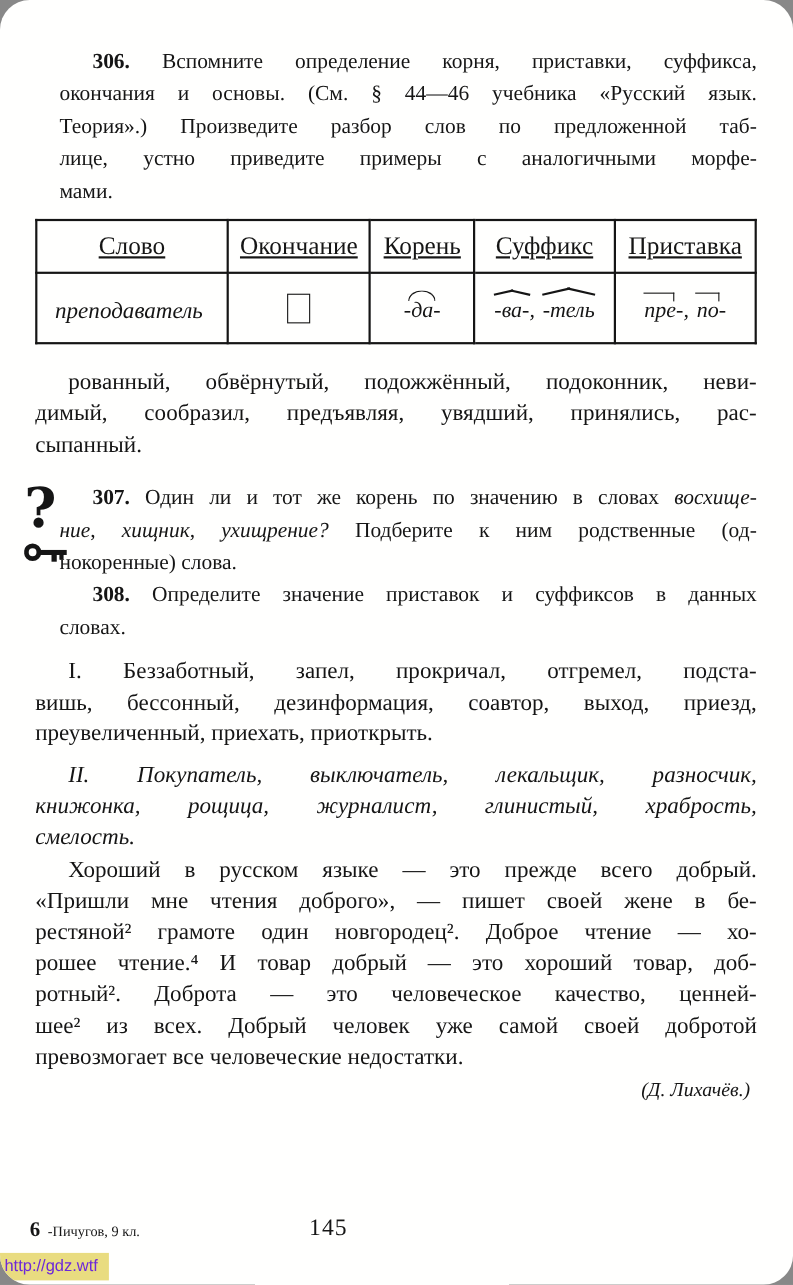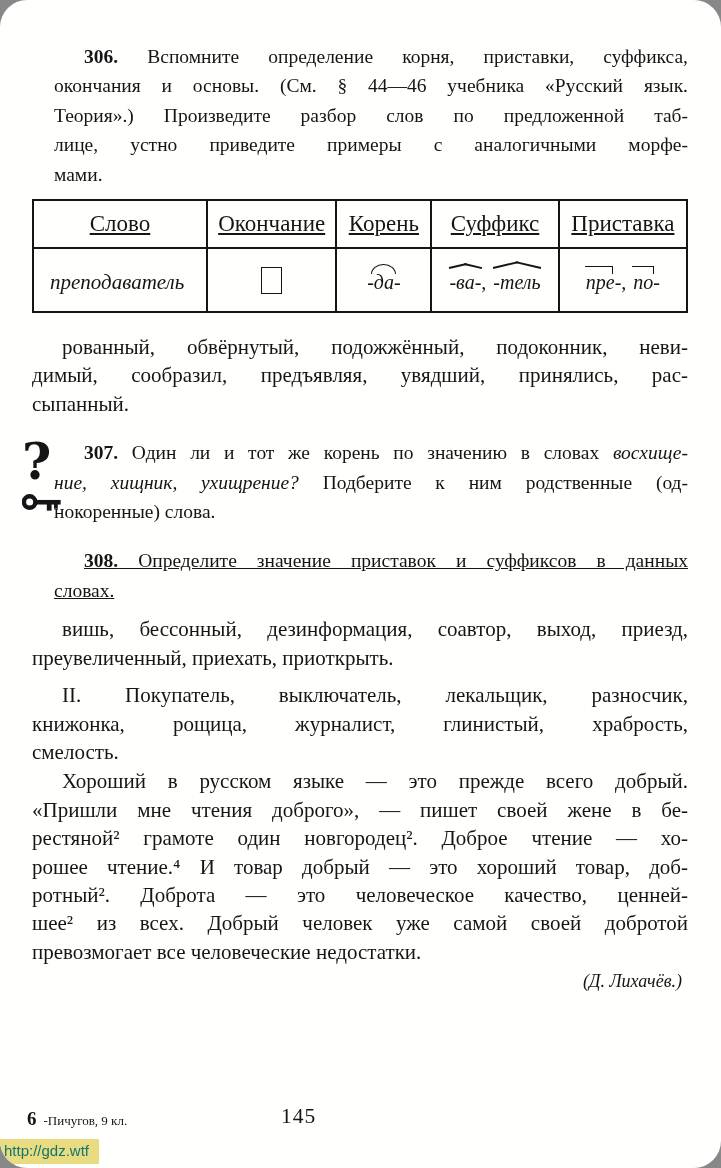--- a/index.html
+++ b/index.html
@@ -76,21 +76,21 @@
   }
   .footer-sig{
     position:absolute;left:27px;top:1108px;font-size:13px;white-space:nowrap;
   }
   .footer-sig .sig-num{font-size:19px;font-weight:700;margin-right:7px;}
   .page-number{
     position:absolute;left:0;top:1104px;width:597px;text-align:center;
     font-size:21.5px;letter-spacing:1px;
   }
   .watermark{
-    position:absolute;left:0;top:1139px;background:#e9dc80;color:#0f766e;
+    position:absolute;left:0;top:1139px;background:#e9dc80;color:#6d28d9;
     font-family:"Liberation Sans","DejaVu Sans",sans-serif;
     font-size:15px;padding:3px 10px 5px 4px;
   }
 </style>
 </head>
 <body>
 
 <div class="page">
 
   <div class="content">
@@ -147,29 +147,30 @@
         <div class="para body" style="margin-top: 20px;">
           <div class="line"><span>рованный, обвёрнутый, подожжённый, подоконник, неви-</span></div>
           <div class="line"><span>димый, сообразил, предъявляя, увядший, принялись, рас-</span></div>
           <div class="line last"><span>сыпанный.</span></div>
         </div>
         <div class="para task" style="margin-top: 20px;">
           <div class="line"><span class="b">307.</span><span> Один ли и тот же корень по значению в словах </span><span class="i">восхище-</span></div>
           <div class="line"><span class="i">ние, хищник, ухищрение?</span><span> Подберите к ним родственные (од-</span></div>
           <div class="line last"><span>нокоренные) слова.</span></div>
         </div>
-        <div class="para task" style="margin-top: 20px; text-decoration: underline;">
+        <div class="para task" style="">
           <div class="line"><span class="b">308.</span><span> Определите значение приставок и суффиксов в данных</span></div>
           <div class="line last"><span>словах.</span></div>
         </div>
         <div class="para body" style="margin-top: 10px;">
+          <div class="line"><span>I. Беззаботный, запел, прокричал, отгремел, подста-</span></div>
           <div class="line"><span>вишь, бессонный, дезинформация, соавтор, выход, приезд,</span></div>
           <div class="line last"><span>преувеличенный, приехать, приоткрыть.</span></div>
         </div>
-        <div class="para body" style="margin-top: 9px;">
+        <div class="para body" style="margin-top: 9px; font-style: italic;">
           <div class="line"><span>II. Покупатель, выключатель, лекальщик, разносчик,</span></div>
           <div class="line"><span>книжонка, рощица, журналист, глинистый, храбрость,</span></div>
           <div class="line last"><span>смелость.</span></div>
         </div>
         <div class="para body" style="margin-top: 1px;">
           <div class="line"><span>Хороший в русском языке — это прежде всего добрый.</span></div>
           <div class="line"><span>«Пришли мне чтения доброго», — пишет своей жене в бе-</span></div>
           <div class="line"><span>рестяной² грамоте один новгородец². Доброе чтение — хо-</span></div>
           <div class="line"><span>рошее чтение.⁴ И товар добрый — это хороший товар, доб-</span></div>
           <div class="line"><span>ротный². Доброта — это человеческое качество, ценней-</span></div>

